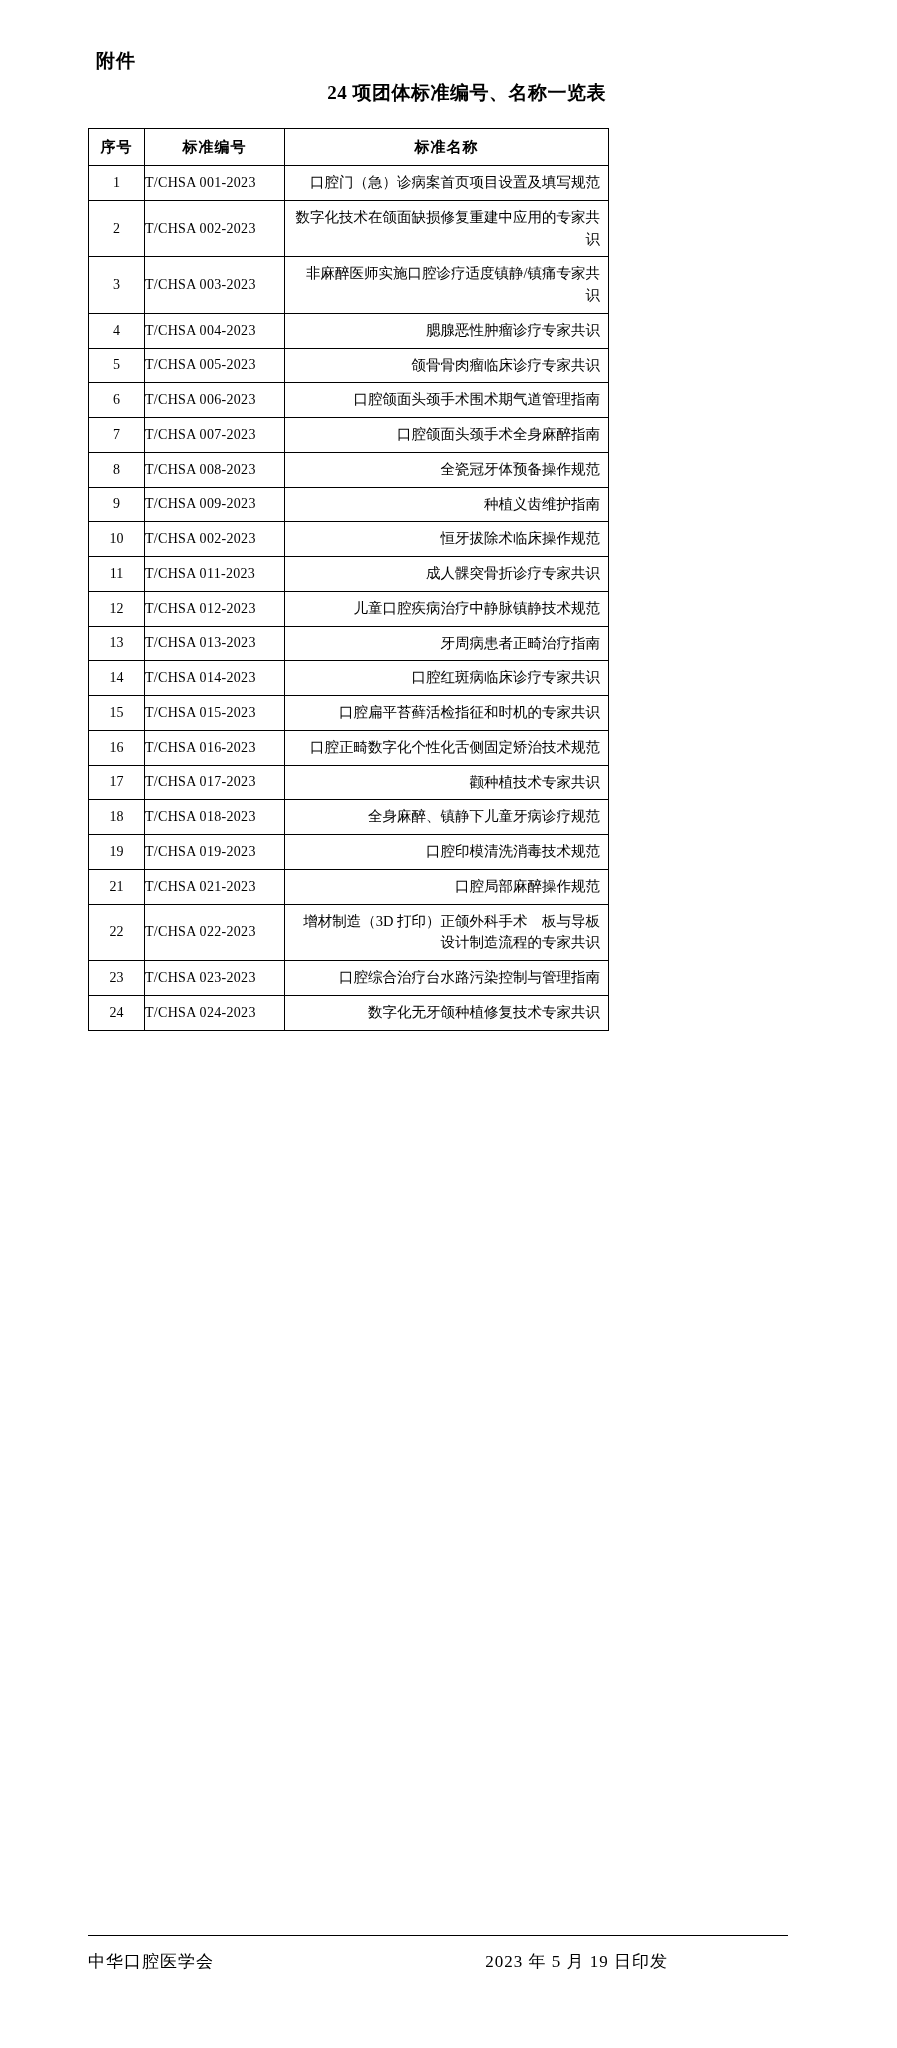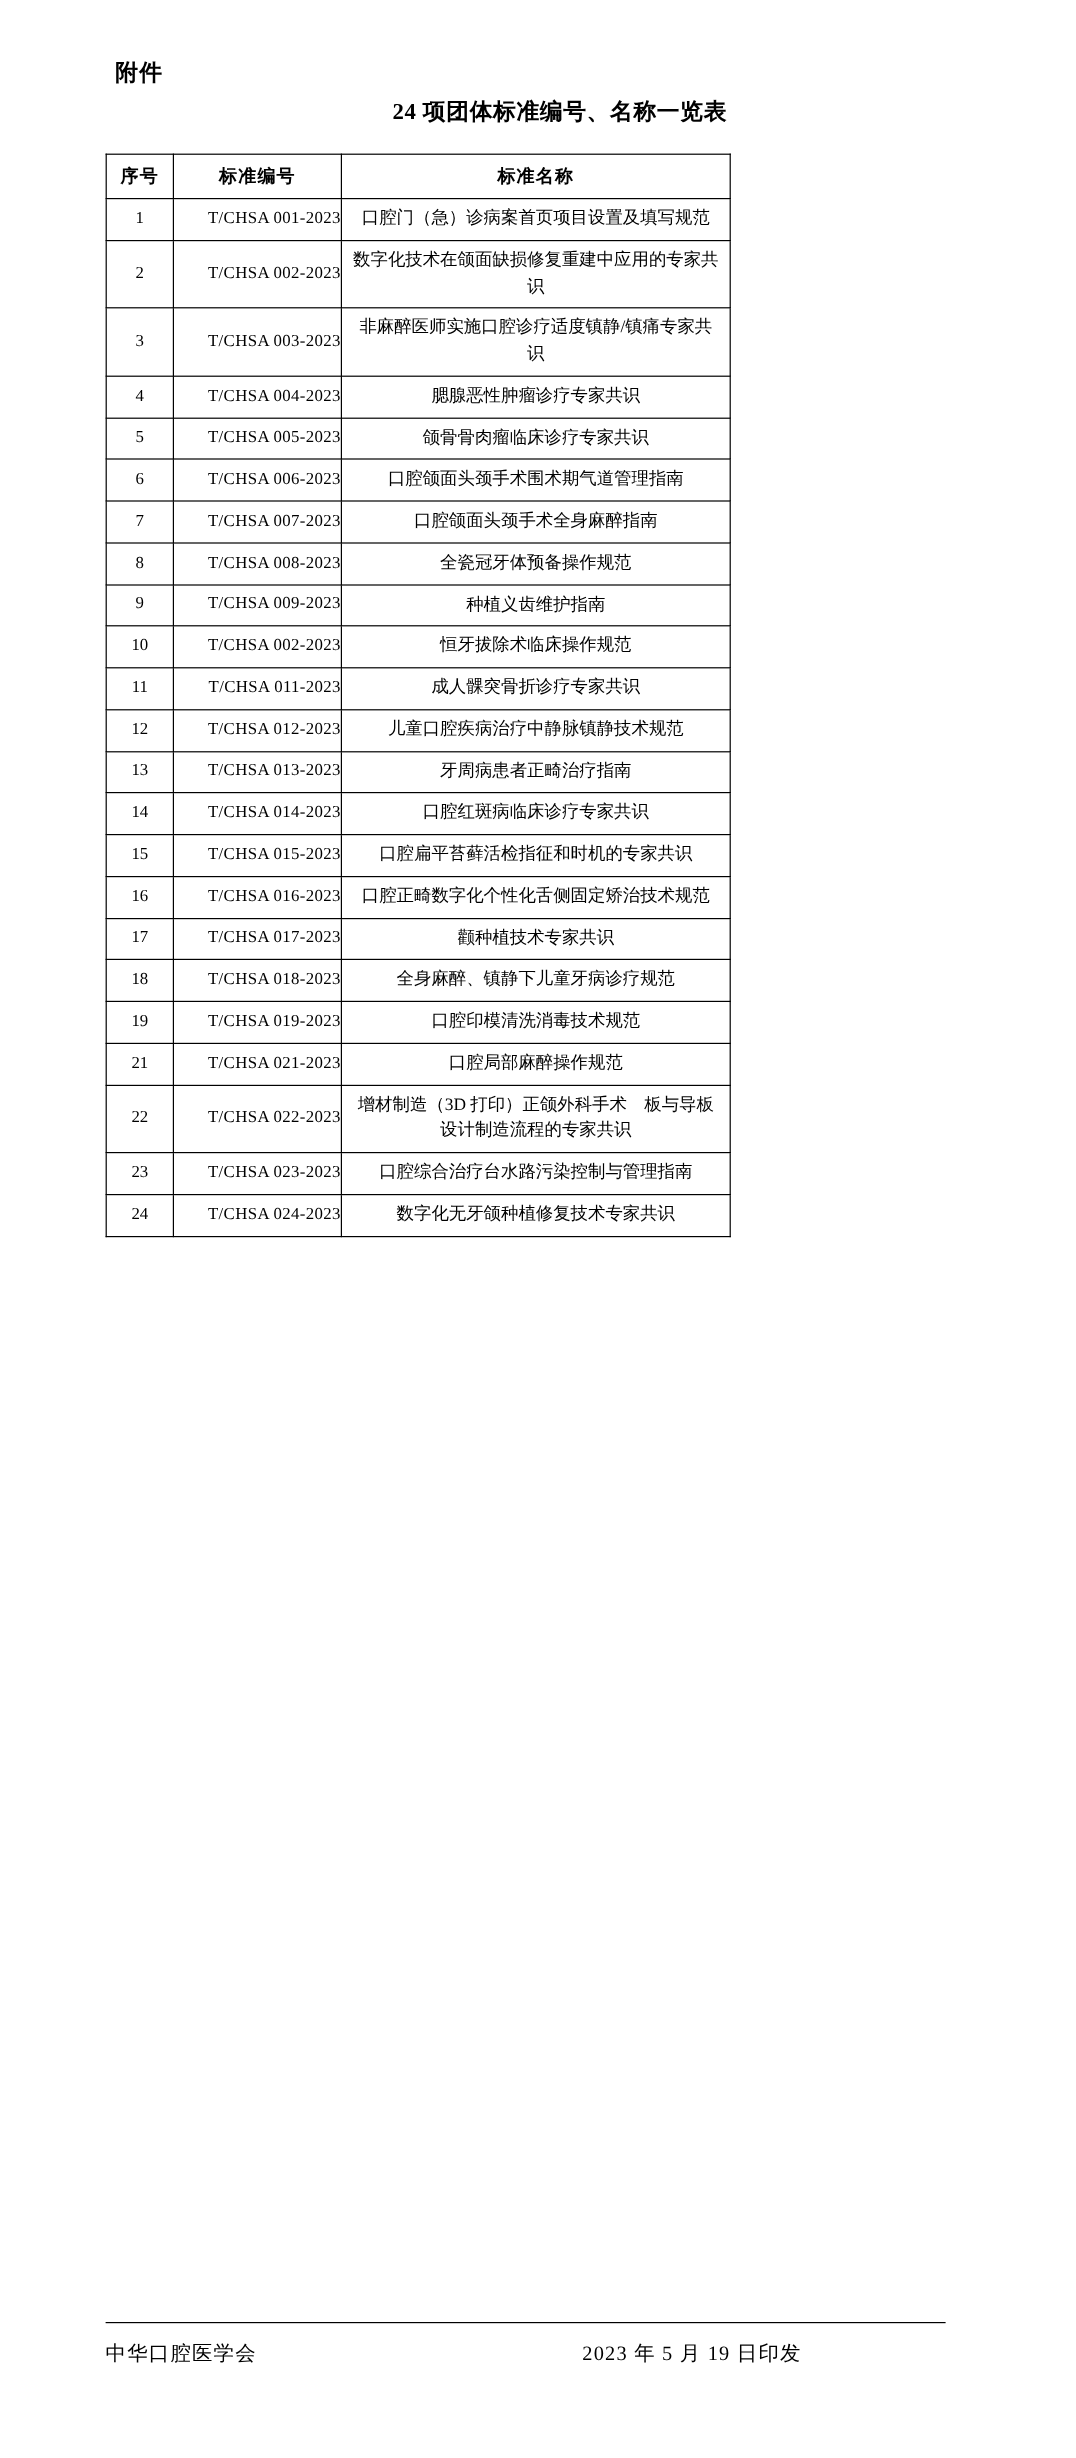--- a/index.html
+++ b/index.html
@@ -64,28 +64,28 @@
   col.c-seq { width: 56px; }
   col.c-code { width: 140px; }
   col.c-name { width: 324px; }
 
   tbody td.seq {
     text-align: center;
     font-size: 14px;
     padding: 6px 0;
   }
   tbody td.code {
-    text-align: right;
+    text-align: left;
     font-size: 14px;
     letter-spacing: 0.3px;
     white-space: nowrap;
     padding: 6px 0;
   }
   tbody td.name {
-    text-align: center;
+    text-align: right;
     font-size: 14.5px;
     line-height: 1.5;
     padding: 6px 8px 6px 8px;
   }
   .footer-rule {
     position: absolute;
     left: 88px;
     top: 1935px;
     width: 700px;
     border-top: 1px solid #000000;

